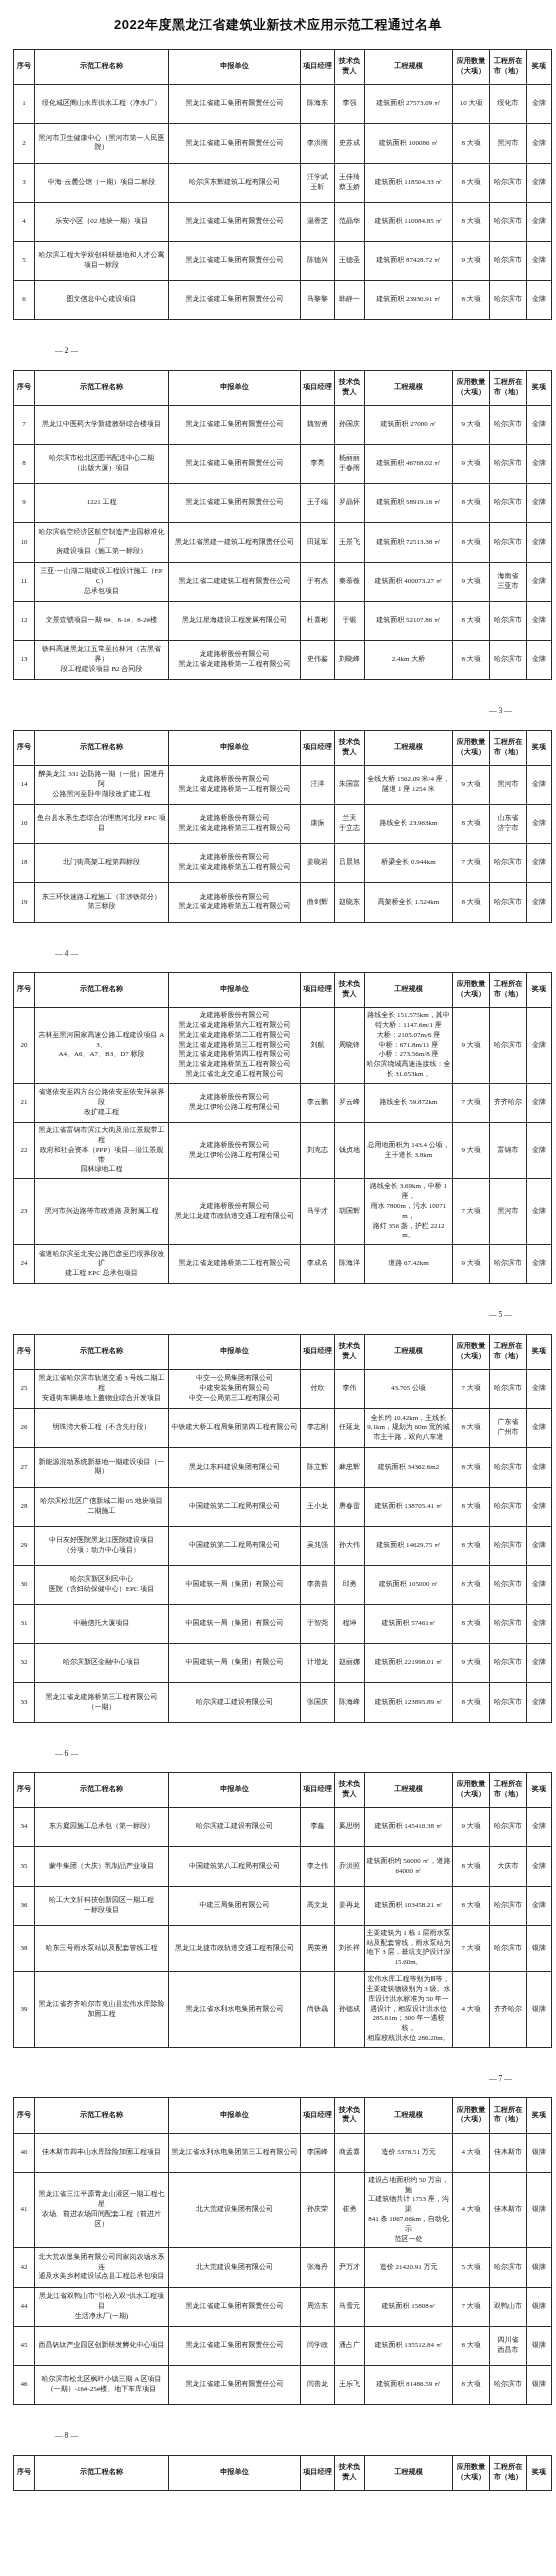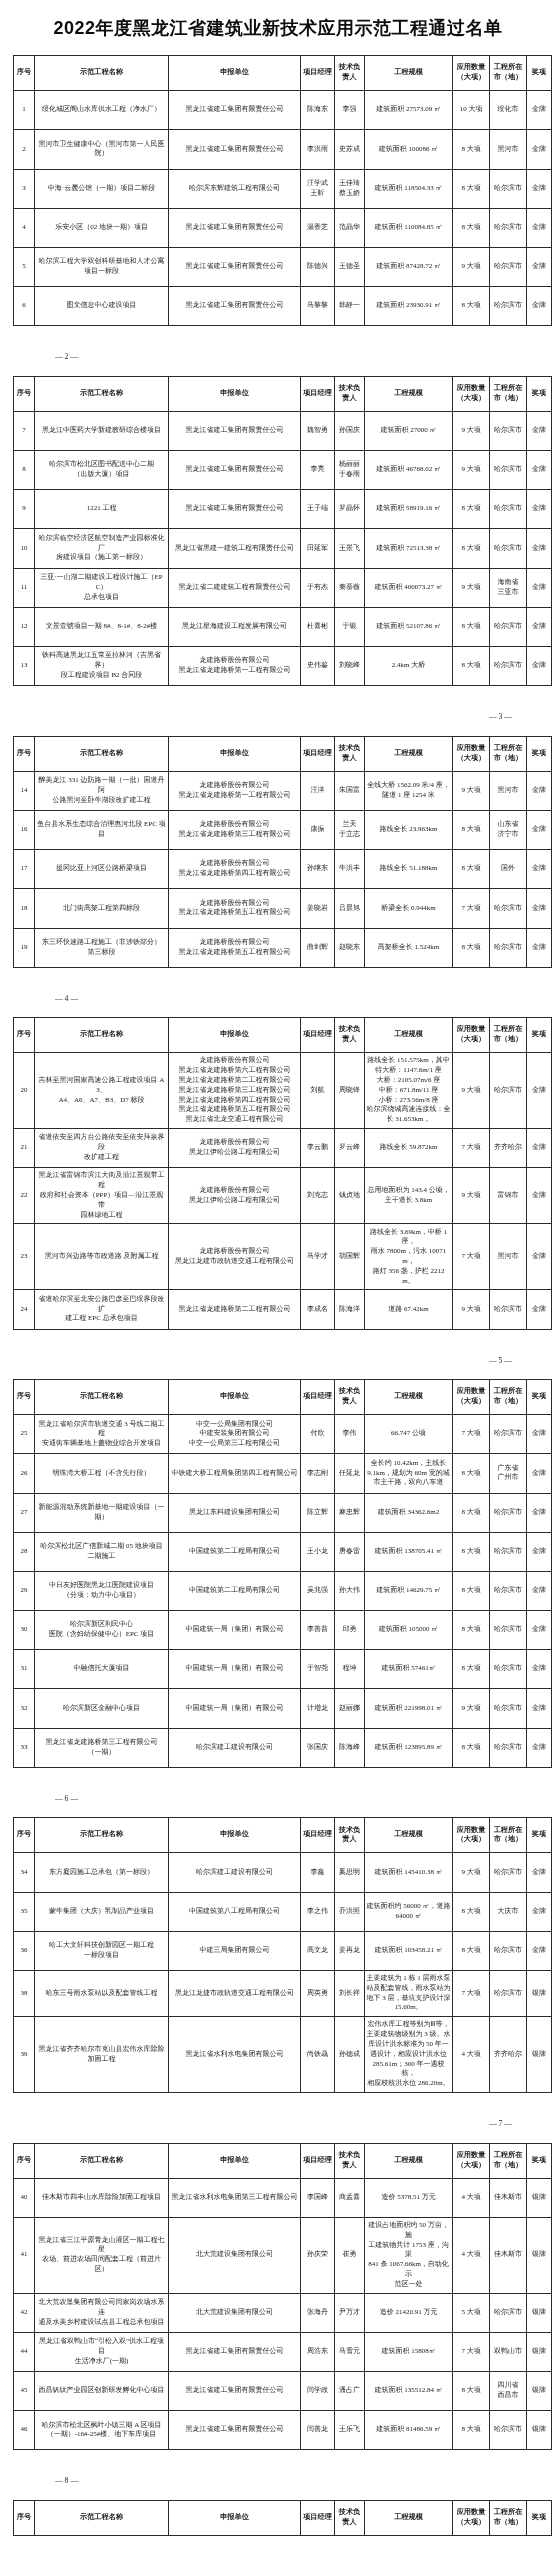--- a/index.html
+++ b/index.html
@@ -1,19 +1,19 @@
 <!DOCTYPE html>
 <html style="font-size:8.2px"><head>
 <meta charset="utf-8">
 <style>
   html,body { margin:0; padding:0; background:#ffffff; }
   body { width:556px; color:#141414; font-family:"Liberation Serif", serif; }
   .doc { padding-top:15.5px; }
   .doc-title { text-align:center; font-family:"Liberation Sans", sans-serif; font-weight:bold;
-               font-size:18px; letter-spacing:0.5px; margin:0 15.5px 15.5px 15.5px; color:#0d0d0d; }
+               font-size:13px; letter-spacing:0.5px; margin:0 15.5px 15.5px 15.5px; color:#0d0d0d; }
   table.proj { border-collapse:collapse; table-layout:fixed; width:537px; margin-left:13px;
                border:1px solid #1a1a1a; }
   table.proj th, table.proj td { border:0.5px solid #2a2a2a; text-align:center; vertical-align:middle;
                font-size:7px; line-height:9.8px; padding:3.1px 1.5px; white-space:pre-line;
                word-break:break-all; color:#1c1c1c; }
   table.proj thead th { font-weight:bold; font-size:7.2px; height:30px; padding:2.1px 1px; }
   table.proj tr.data-row td { height:32px; }
   .page-marker { font-size:7.7px; color:#222; margin:26px 0 14.4px 0; font-family:"Liberation Serif", serif; }
   .page-marker.left  { text-align:left;  padding-left:55px; }
   .page-marker.right { text-align:right; padding-right:44px; }
@@ -290,32 +290,20 @@
               <td>康振</td>
               <td>兰天
 于立志</td>
               <td>路线全长 23.963km</td>
               <td>8 大项</td>
               <td>山东省
 济宁市</td>
               <td>金牌</td>
             </tr>
             <tr class="data-row">
-              <td>17</td>
-              <td>援冈比亚上河区公路桥梁项目</td>
-              <td>龙建路桥股份有限公司
-黑龙江省龙建路桥第四工程有限公司</td>
-              <td>孙继东</td>
-              <td>牛洪丰</td>
-              <td>路线全长 51.188km</td>
-              <td>8 大项</td>
-              <td>国外</td>
-              <td>金牌</td>
-            </tr>
-            <tr class="data-row">
               <td>18</td>
               <td>北门街高架工程第四标段</td>
               <td>龙建路桥股份有限公司
 黑龙江省龙建路桥第五工程有限公司</td>
               <td>姜晓岩</td>
               <td>吕晨旭</td>
               <td>桥梁全长 0.944km</td>
               <td>7 大项</td>
               <td>哈尔滨市</td>
               <td>金牌</td>
@@ -477,21 +465,21 @@
       <tbody>
             <tr class="data-row">
               <td>25</td>
               <td>黑龙江省哈尔滨市轨道交通 3 号线二期工程
 安通街车辆基地上盖物业综合开发项目</td>
               <td>中交一公局集团有限公司
 中建安装集团有限公司
 中交一公局第三工程有限公司</td>
               <td>付欣</td>
               <td>李伟</td>
-              <td>66.747 公顷</td>
+              <td>43.705 公顷</td>
               <td>7 大项</td>
               <td>哈尔滨市</td>
               <td>金牌</td>
             </tr>
             <tr class="data-row">
               <td>26</td>
               <td>明珠湾大桥工程（不含先行段）</td>
               <td>中铁建大桥工程局集团第四工程有限公司</td>
               <td>李志刚</td>
               <td>任延龙</td>

